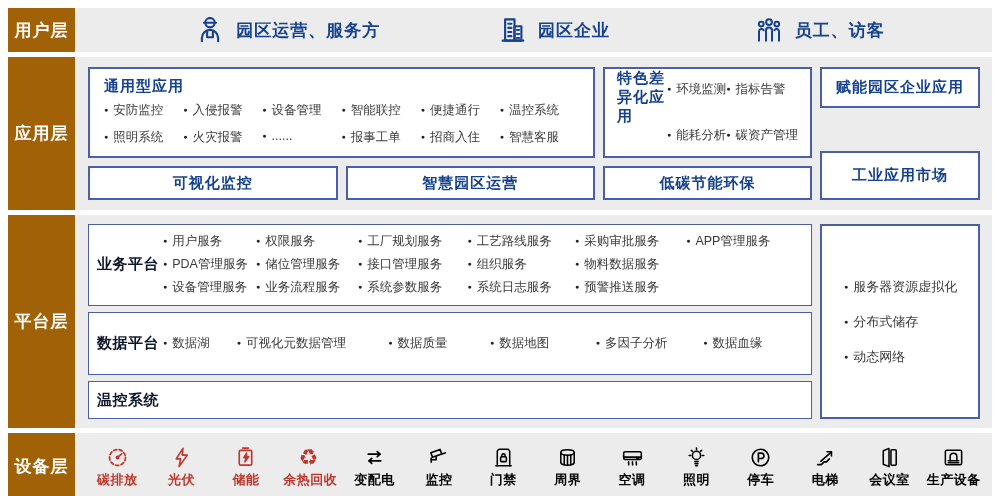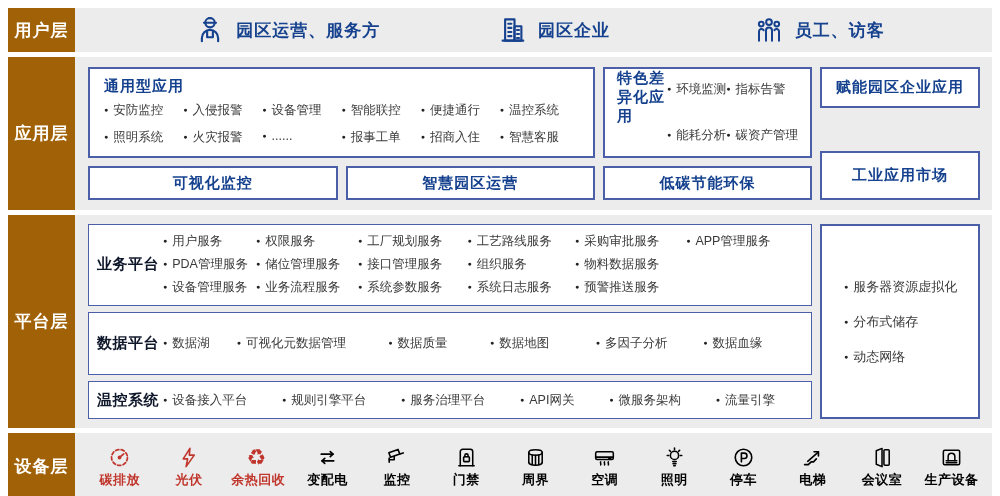--- a/index.html
+++ b/index.html
@@ -219,28 +219,20 @@
               <span class="item">数据质量</span>
               <span class="item">数据地图</span>
               <span class="item">多因子分析</span>
               <span class="item">数据血缘</span>
             </div>
           </div>
         </div>
 
         <div class="wbox pbox box-tech">
           <div class="ptitle">温控系统</div>
-          <div class="tech-row">
-            <span class="item">设备接入平台</span>
-            <span class="item">规则引擎平台</span>
-            <span class="item">服务治理平台</span>
-            <span class="item">API网关</span>
-            <span class="item">微服务架构</span>
-            <span class="item">流量引擎</span>
-          </div>
         </div>
       </div>
 
       <div class="wbox box-infra">
         <span class="item">服务器资源虚拟化</span>
         <span class="item">分布式储存</span>
         <span class="item">动态网络</span>
       </div>
     </div>
   </div>
@@ -262,20 +254,30 @@
 
       <div class="dev red">
         <span class="dicon">
           <svg viewBox="0 0 24 24" fill="none" stroke="currentColor" stroke-width="1.7" stroke-linejoin="round">
             <path d="M13.5 2.5L6.5 13.5h4.6l-1.6 8L18 9.5h-5.2z"></path>
           </svg>
         </span>
         <span class="dlabel">光伏</span>
       </div>
 
+      <div class="dev red">
+        <span class="dicon">
+          <svg viewBox="0 0 24 24" fill="none" stroke="currentColor" stroke-width="1.7" stroke-linejoin="round" stroke-linecap="round">
+            <rect x="5.5" y="4.5" width="13" height="15.5" rx="1.5"></rect>
+            <path d="M9 2.2h6"></path>
+            <path d="M13.2 7.5l-3 4.6h2.6l-1.4 4.4 4-5.6h-2.6z"></path>
+          </svg>
+        </span>
+        <span class="dlabel">储能</span>
+      </div>
 
       <div class="dev red">
         <span class="dicon recycle-glyph">♻</span>
         <span class="dlabel">余热回收</span>
       </div>
 
       <div class="dev blue">
         <span class="dicon">
           <svg viewBox="0 0 24 24" fill="none" stroke="currentColor" stroke-width="1.8" stroke-linecap="round" stroke-linejoin="round">
             <path d="M5.5 8.5h12.2"></path>

